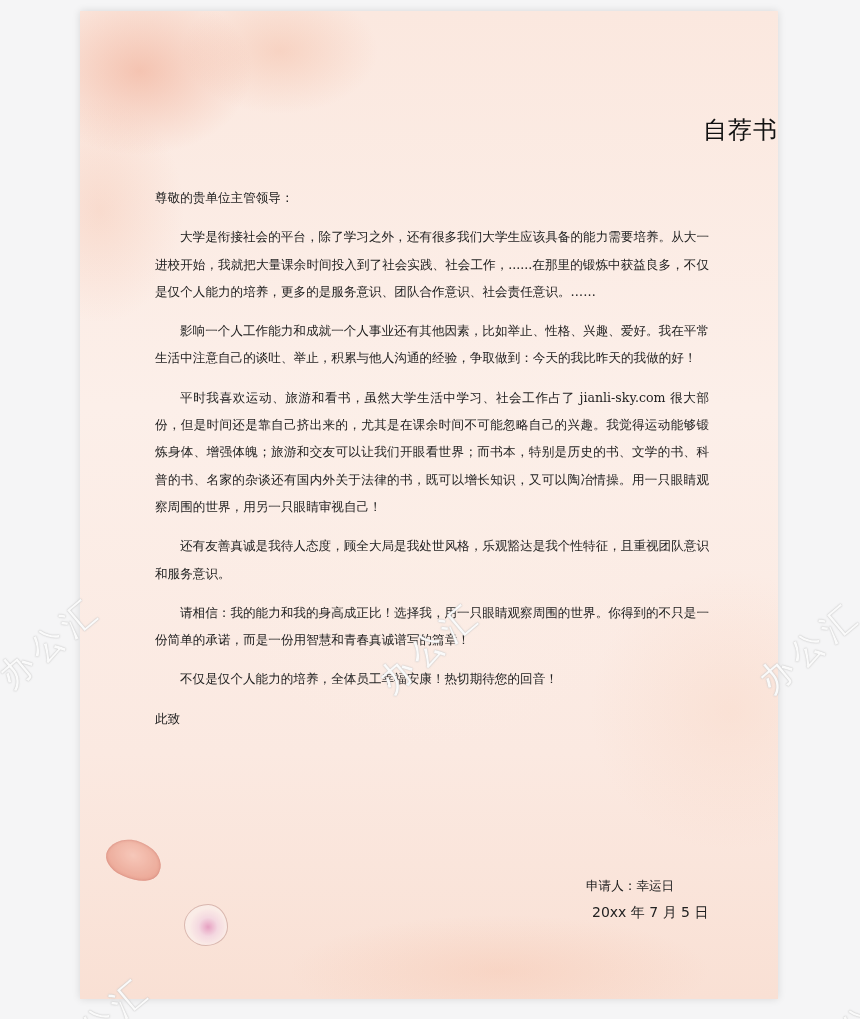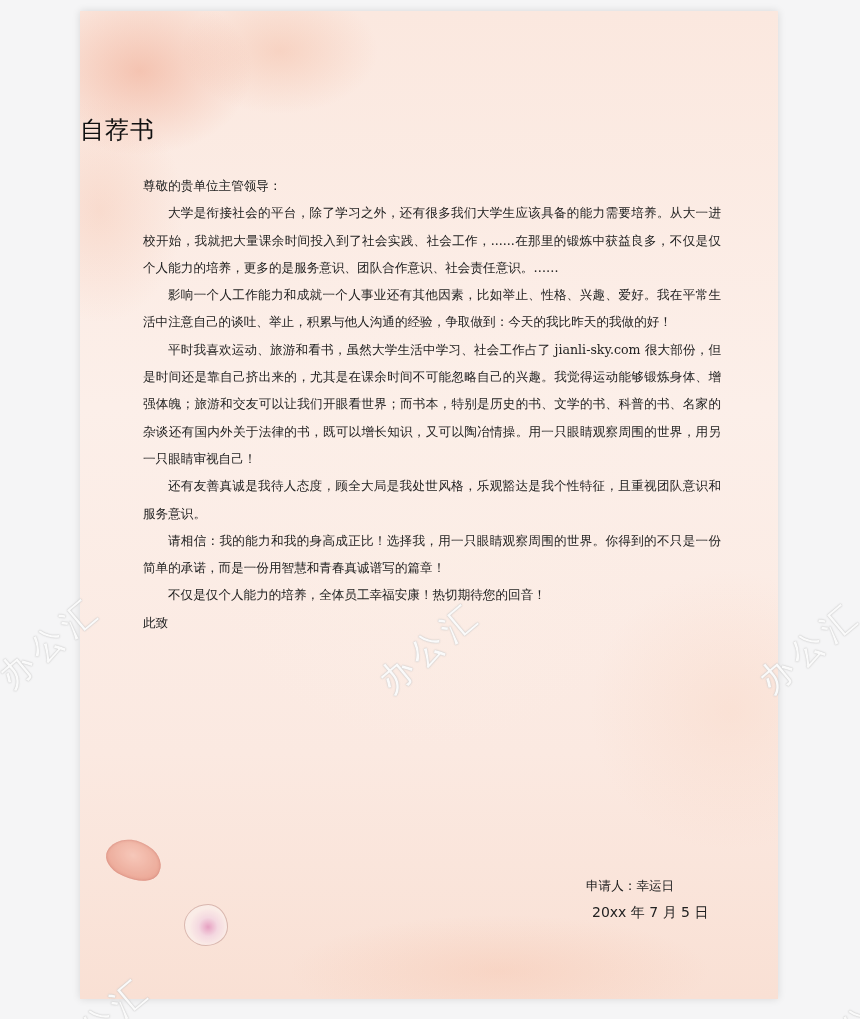--- a/index.html
+++ b/index.html
@@ -21,30 +21,30 @@
       radial-gradient(ellipse 160px 120px at 60px 60px, rgba(236,150,120,0.45), transparent 70%),
       radial-gradient(ellipse 140px 90px at 200px 40px, rgba(240,170,140,0.35), transparent 70%),
       radial-gradient(ellipse 120px 160px at 20px 200px, rgba(240,170,140,0.25), transparent 70%),
       radial-gradient(ellipse 300px 80px at 420px 960px, rgba(245,190,165,0.35), transparent 70%),
       radial-gradient(ellipse 200px 200px at 650px 700px, rgba(248,210,190,0.35), transparent 70%),
       radial-gradient(ellipse 300px 300px at 350px 500px, rgba(252,238,230,0.6), transparent 80%),
       linear-gradient(180deg, #fbe8df 0%, #fcefe9 40%, #fbe9e1 75%, #f9e0d4 100%);
     box-shadow: 0 0 8px rgba(0,0,0,0.12);
   }
   .title {
-    position: absolute; left: 0; width: 100%; top: 103px; text-align: left;
+    position: absolute; left: 0; width: 100%; top: 103px; text-align: right;
     font-family: "DejaVu Sans", sans-serif; font-size: 24px; color: #111;
     letter-spacing: 1px;
   }
   .body-text {
     position: absolute; left: 63px; top: 161px; width: 578px;
     font-size: 12.6px; line-height: 27.3px; color: #222;
     text-align: justify;
   }
-  .body-text p { margin: 0; }
+  .body-text p { margin: 12px; }
   .indent { text-indent: 25px; }
   .salutation-indent { padding-left: 25px; }
   .signature { position: absolute; left: 506px; top: 861px; font-size: 12.6px; color: #222; line-height: 27px; }
   .signature .date { padding-left: 6px; font-family: "DejaVu Sans", sans-serif; font-size: 14px; }
   .petal1 {
     position: absolute; left: 26px; top: 830px; width: 56px; height: 38px;
     background: radial-gradient(ellipse at 45% 40%, #f6c3b4, #eaa08e 70%, #d9827a);
     border-radius: 50% 45% 55% 40% / 60% 50% 45% 40%;
     transform: rotate(25deg); opacity: 0.85;
     box-shadow: inset 0 0 3px rgba(180,80,70,0.6);

